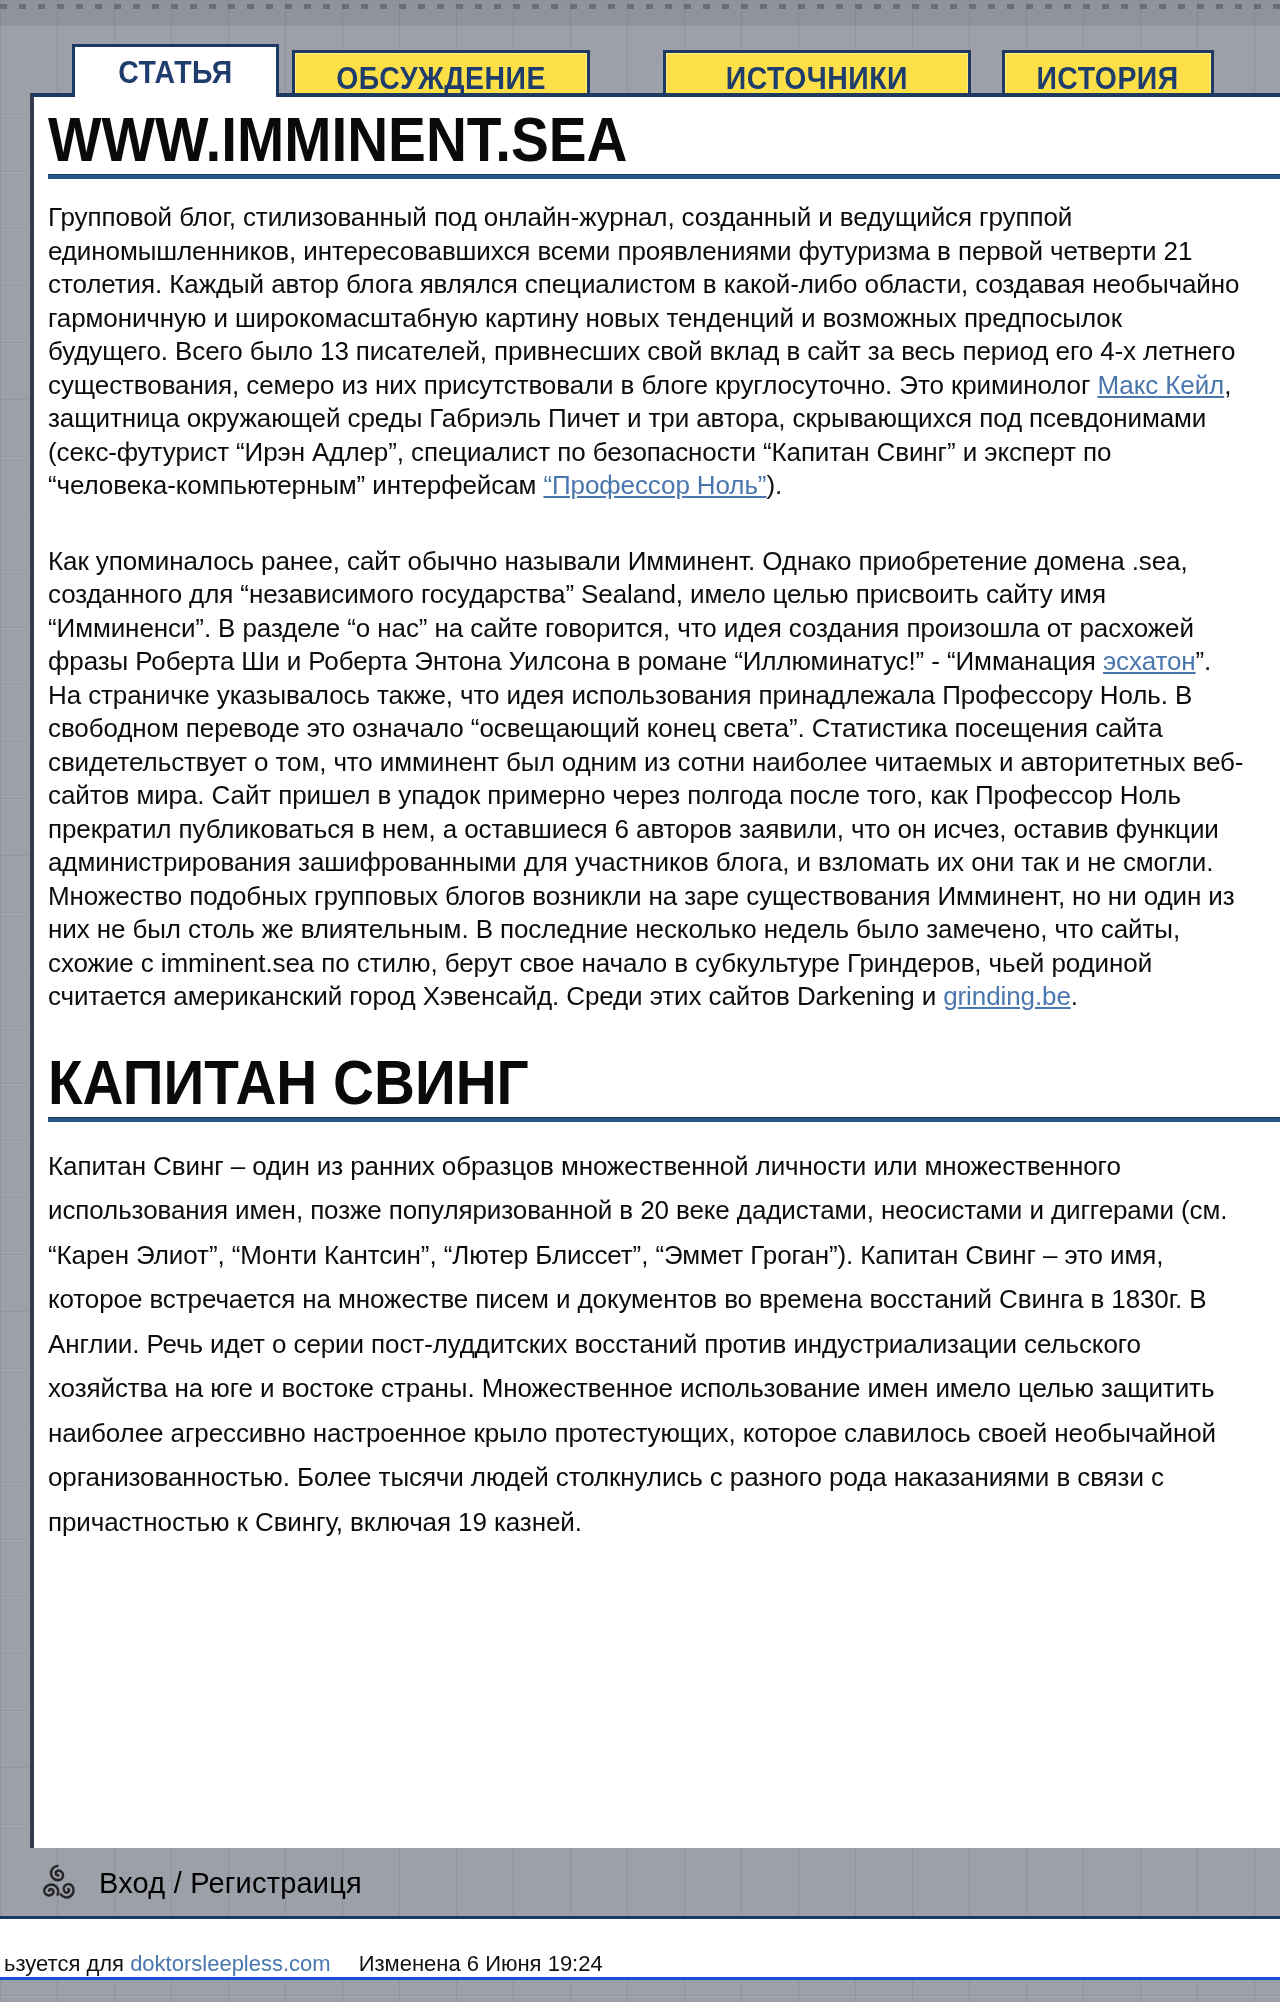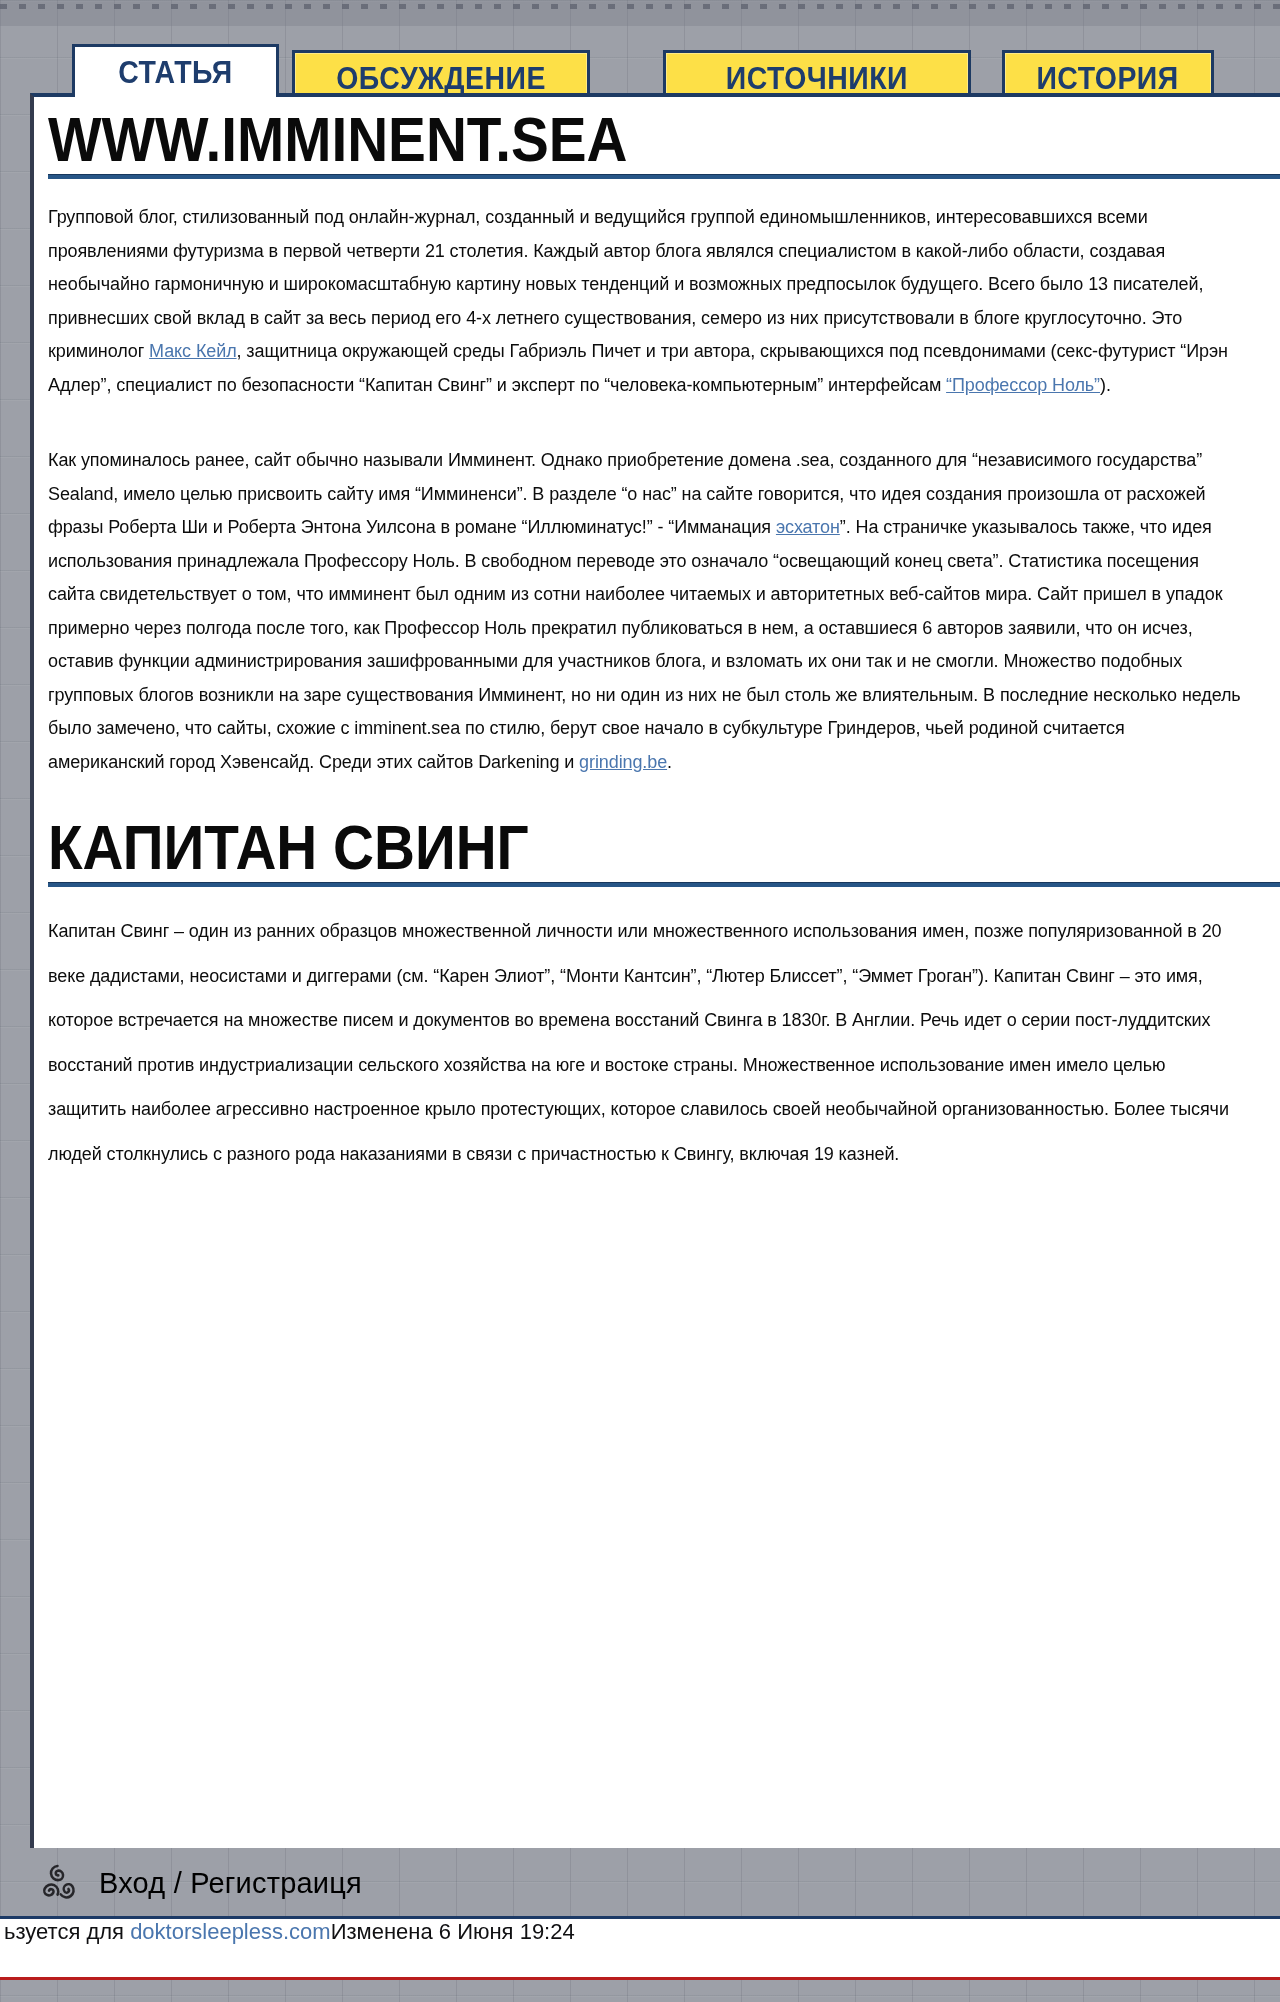--- a/index.html
+++ b/index.html
@@ -50,41 +50,41 @@
     font-weight:700;font-size:54px;line-height:58px;color:#0a0a0a;margin:0 0 4px;
     transform:scale(1.05,1.18);transform-origin:0 85%;letter-spacing:0;
     white-space:nowrap;
   }
   .panel h2{margin-top:26px;}
   .hrule{
     height:4px;background:#275687;margin:0 -36px 22px 0;
     box-shadow:0 -1px 0 #17375c;
   }
   .panel p{
-    font-size:18px;line-height:33.5px;color:#0c0c0c;margin:0 0 42px;
+    font-size:26px;line-height:33.5px;color:#0c0c0c;margin:0 0 42px;
     letter-spacing:-0.1px;
   }
   .panel p.spread{line-height:44.5px;}
   a.ilink{color:#4a76ae;text-decoration:underline;cursor:pointer;}
   
   .loginrow{
     position:absolute;left:38px;top:1860px;height:46px;
     display:flex;align-items:center;gap:17px;z-index:1;
   }
   .loginrow svg{display:block;}
   .loginrow .loglabel{
     font-size:29px;color:#000000;cursor:pointer;letter-spacing:0.2px;
   }
   
   .footerbar{
     position:absolute;left:0;top:1916px;width:1280px;height:64px;
     box-sizing:border-box;background:#ffffff;
-    border-top:3px solid #1c3a66;border-bottom:3px solid #b91c1c;
-    display:flex;align-items:flex-start;z-index:5;
-    font-size:22px;color:#101012;
+    border-top:3px solid #1c3a66;border-bottom:3px solid #1d4ed8;
+    display:flex;align-items:flex-end;z-index:5;
+    font-size:22px;color:#101012;gap:28px;
   }
   .f-left{flex:0 0 auto;padding-left:4px;white-space:nowrap;}
   .f-center{flex:1 1 auto;text-align:center;white-space:nowrap;}
   .f-right{flex:0 0 auto;padding-right:4px;white-space:nowrap;}
   .f-left a{color:#4a76ae;text-decoration:none;cursor:pointer;}
 </style>
 </head>
 <body>
 
 <div class="topstrip"></div>

